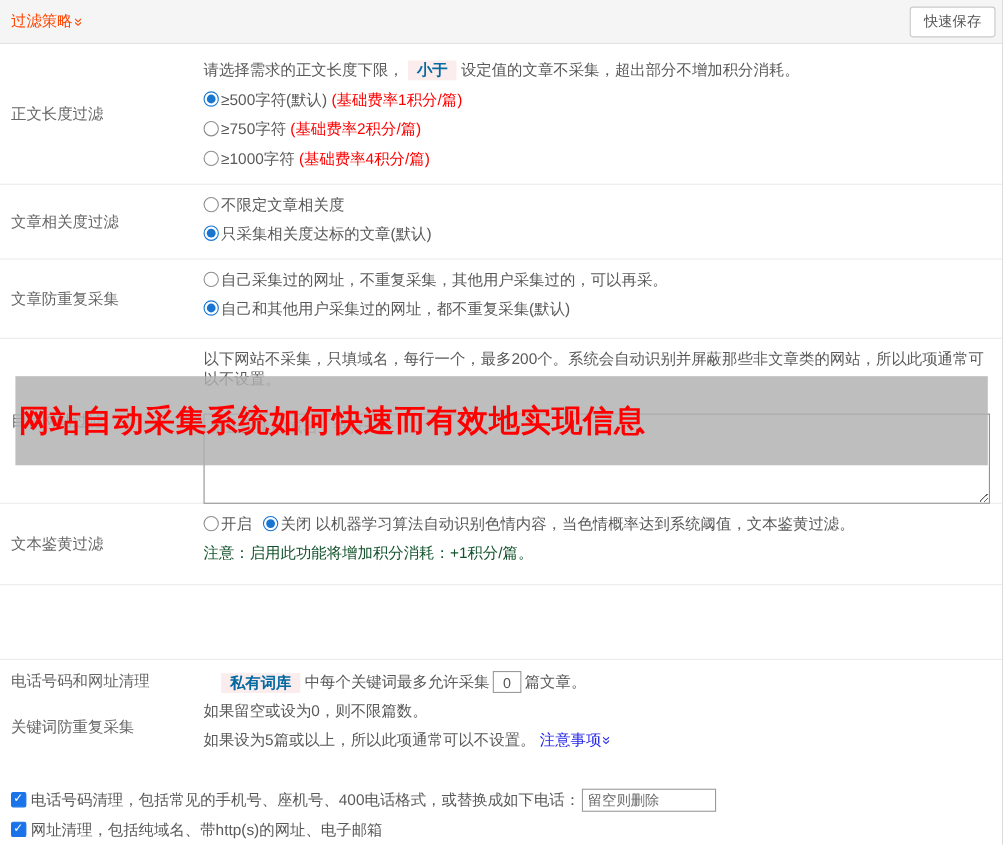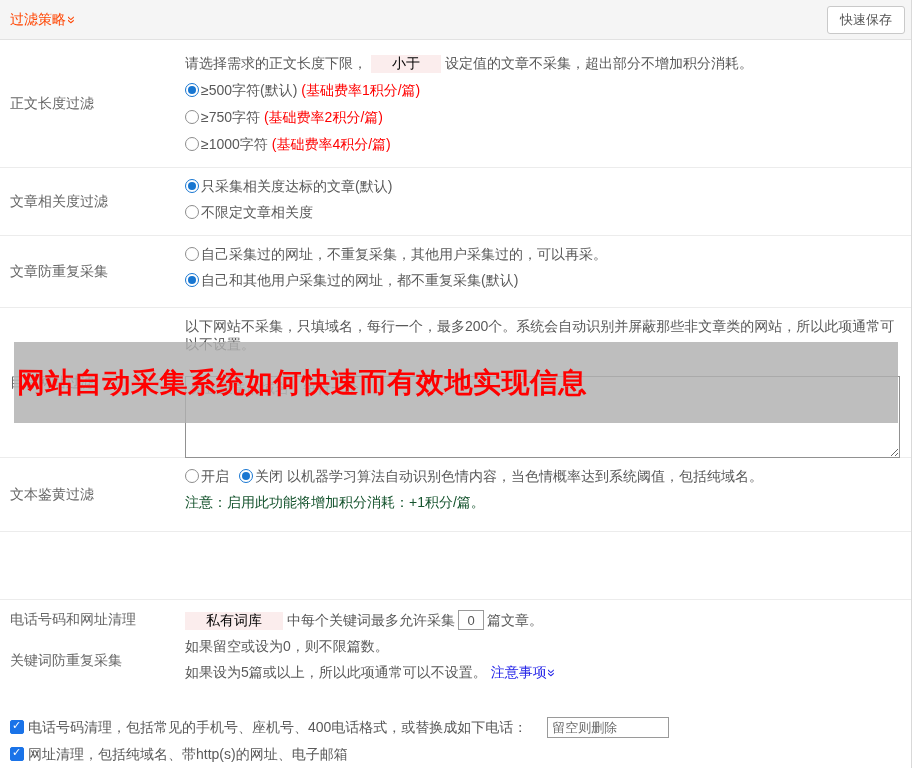--- a/index.html
+++ b/index.html
@@ -19,37 +19,37 @@
   .row-body { flex:1; padding:6px 11px 6px 10px; color:#595959; }
   .r1 { height:128px; } .r2 { height:68px; } .r3 { height:72px; } .r4 { height:150px; }
   .r5 { height:74px; } .r6 { height:68px;flex-direction:column; } .r7 { height:46px; } .r8 { height:122px; border-bottom:none; }
 
   .line { margin-top:8px; }
   .line:first-child { margin-top:4px; }
   .r1 .line { margin-top:9px; }
 
   .red { color:#ff0000; }
   .note { color:#14532d; }
-  .tag { display:inline-block; background:#fbeded; color:#000000; padding:0 21px; margin:0 4px; }
+  .tag { display:inline-block; background:#fbeded; color:#0369a1; padding:0 8px; margin:0 4px;font-weight:bold; }
   .lnk { color:#2626e8; cursor:pointer; }
   .lnk .chev { margin-left:1px; }
 
   
   .radio { width:14px; height:14px; border:1px solid #8d8d8d; border-radius:50%; display:inline-block; background:#fff; vertical-align:-2px; margin-right:2px; position:relative; cursor:pointer; }
   .radio.checked { border-color:#1876d1; }
   .radio.checked::after { content:""; position:absolute; left:2px; top:2px; width:8px; height:8px; border-radius:50%; background:#1876d1; }
   .checkbox { width:14px; height:14px; background:#1a73e8; border:1px solid #1a73e8; border-radius:2px; display:inline-block; vertical-align:-2px; margin-right:4px; position:relative; cursor:pointer; }
   .checkbox::after { content:"✓"; position:absolute; left:1px; top:-2px; color:#fff; font-size:11px; font-weight:bold; }
   .opt { cursor:pointer; }
   .gap { display:inline-block; width:10px; }
 
   
   .ta { display:block; width:100%; height:82px; margin-top:22px; border:1px solid #919191; resize:both; font-family:inherit; font-size:14px; padding:3px 5px; color:#555; outline:none; }
   .ta::placeholder { color:#8a8a8a; }
-  .phone-input { width:122px; height:21px; border:1px solid #9a9a9a; font-family:inherit; font-size:13px; padding:1px 4px; color:#555; outline:none; margin-left:20px; }
+  .phone-input { width:122px; height:21px; border:1px solid #9a9a9a; font-family:inherit; font-size:13px; padding:1px 4px; color:#555; outline:none; margin-left:2px; }
   .phone-input::placeholder { color:#6b6b6b; }
   .num-input { width:26px; height:20px; border:1px solid #9a9a9a; text-align:center; font-family:inherit; font-size:13px; color:#555; outline:none; margin:0 3px; }
 
   
   .banner { position:absolute; left:14px; top:342px; width:884px; height:81px; background:rgba(176,176,176,0.82); z-index:30; display:flex; align-items:center; overflow:hidden; pointer-events:none; }
   .banner-text { color:#ff0000; font-weight:bold; font-size:28px; white-space:nowrap; padding-left:3px; letter-spacing:0.5px; }
 </style>
 </head>
 <body>
 
@@ -66,22 +66,22 @@
       <div class="line"><span>请选择需求的正文长度下限，</span><span class="tag">小于</span><span>设定值的文章不采集，超出部分不增加积分消耗。</span></div>
       <div class="line opt"><span class="radio checked"></span><span>≥500字符(默认)</span> <span class="red">(基础费率1积分/篇)</span></div>
       <div class="line opt"><span class="radio"></span><span>≥750字符</span> <span class="red">(基础费率2积分/篇)</span></div>
       <div class="line opt"><span class="radio"></span><span>≥1000字符</span> <span class="red">(基础费率4积分/篇)</span></div>
     </div>
   </div>
 
   <div class="row r2">
     <div class="row-label">文章相关度过滤</div>
     <div class="row-body">
+      <div class="line opt"><span class="radio"></span><span>不限定文章相关度</span></div>
       <div class="line opt"><span class="radio checked"></span><span>只采集相关度达标的文章(默认)</span></div>
-      <div class="line opt"><span class="radio"></span><span>不限定文章相关度</span></div>
     </div>
   </div>
 
   <div class="row r3">
     <div class="row-label">文章防重复采集</div>
     <div class="row-body">
       <div class="line opt"><span class="radio"></span><span>自己采集过的网址，不重复采集，其他用户采集过的，可以再采。</span></div>
       <div class="line opt"><span class="radio checked"></span><span>自己和其他用户采集过的网址，都不重复采集(默认)</span></div>
     </div>
   </div>
@@ -90,38 +90,38 @@
     <div class="row-label">目标网站过滤</div>
     <div class="row-body">
       <div class="line">以下网站不采集，只填域名，每行一个，最多200个。系统会自动识别并屏蔽那些非文章类的网站，所以此项通常可以不设置。</div>
       <textarea class="ta" placeholder="禁止采集的域名，每行一个" style=""></textarea>
     </div>
   </div>
 
   <div class="row r5">
     <div class="row-label">文本鉴黄过滤</div>
     <div class="row-body">
-      <div class="line"><span class="opt"><span class="radio"></span><span>开启</span></span><span class="gap"></span><span class="opt"><span class="radio checked"></span><span>关闭</span></span> <span>以机器学习算法自动识别色情内容，当色情概率达到系统阈值，包括纯域名。</span></div>
+      <div class="line"><span class="opt"><span class="radio"></span><span>开启</span></span><span class="gap"></span><span class="opt"><span class="radio checked"></span><span>关闭</span></span> <span>以机器学习算法自动识别色情内容，当色情概率达到系统阈值，文本鉴黄过滤。</span></div>
       <div class="line note">注意：启用此功能将增加积分消耗：+1积分/篇。</div>
     </div>
   </div>
 
   <div class="row r6">
     <div class="row-label">电话号码和网址清理</div>
     <div class="row-body">
       <div class="line opt"><span class="checkbox"></span><span>电话号码清理，包括常见的手机号、座机号、400电话格式，或替换成如下电话：</span><input class="phone-input" type="text" placeholder="留空则删除" style=""></div>
       <div class="line opt"><span class="checkbox"></span><span>网址清理，包括纯域名、带http(s)的网址、电子邮箱</span></div>
     </div>
   </div>
 
 
   <div class="row r8">
     <div class="row-label">关键词防重复采集</div>
     <div class="row-body">
-      <div class="line"><span class="tag" style="margin-left:0">私有词库</span><span>中每个关键词最多允许采集</span><input class="num-input" type="text" value="0" style=""><span>篇文章。</span></div>
+      <div class="line"><span class="tag" style="margin-left:16px">私有词库</span><span>中每个关键词最多允许采集</span><input class="num-input" type="text" value="0" style=""><span>篇文章。</span></div>
       <div class="line">如果留空或设为0，则不限篇数。</div>
       <div class="line"><span>如果设为5篇或以上，所以此项通常可以不设置。</span> <span class="lnk"><span>注意事项</span><span class="chev">»</span></span></div>
     </div>
   </div>
 
   <div class="banner">
     <div class="banner-text">网站自动采集系统如何快速而有效地实现信息</div>
   </div>
 
 </div>

